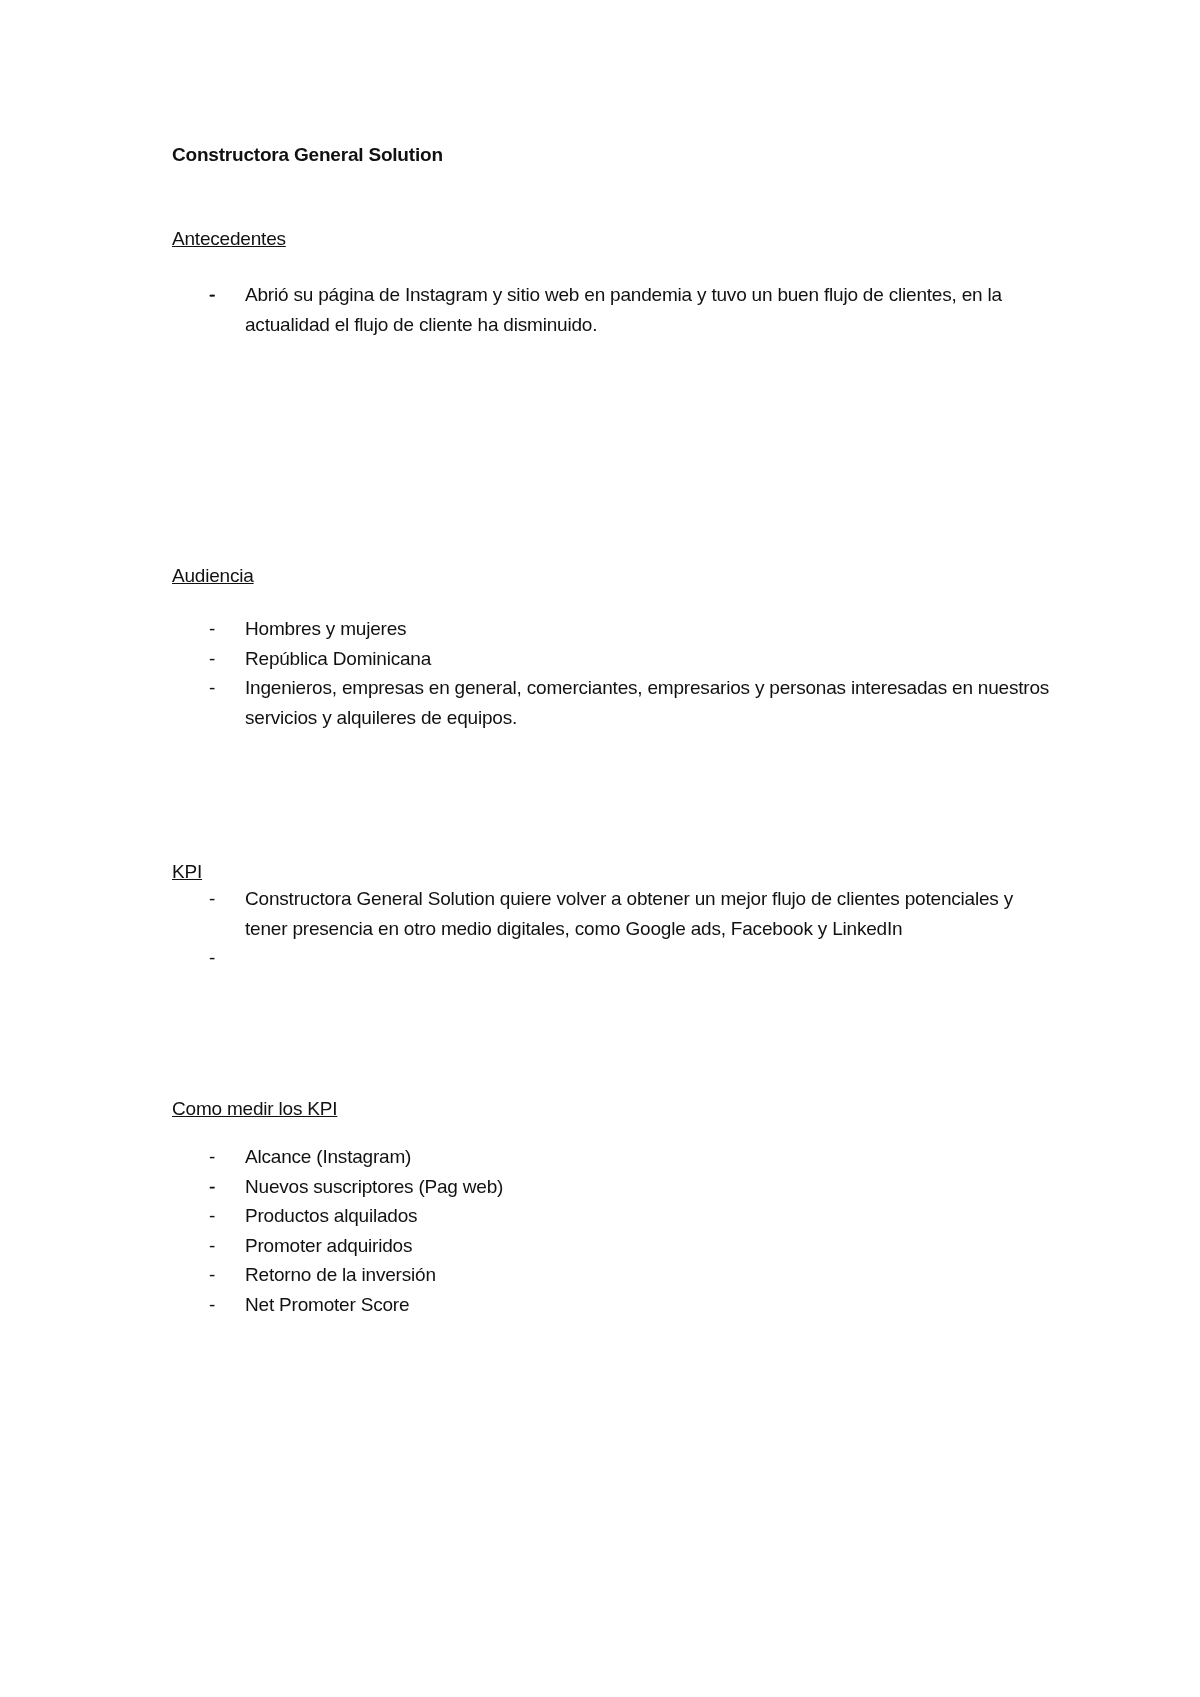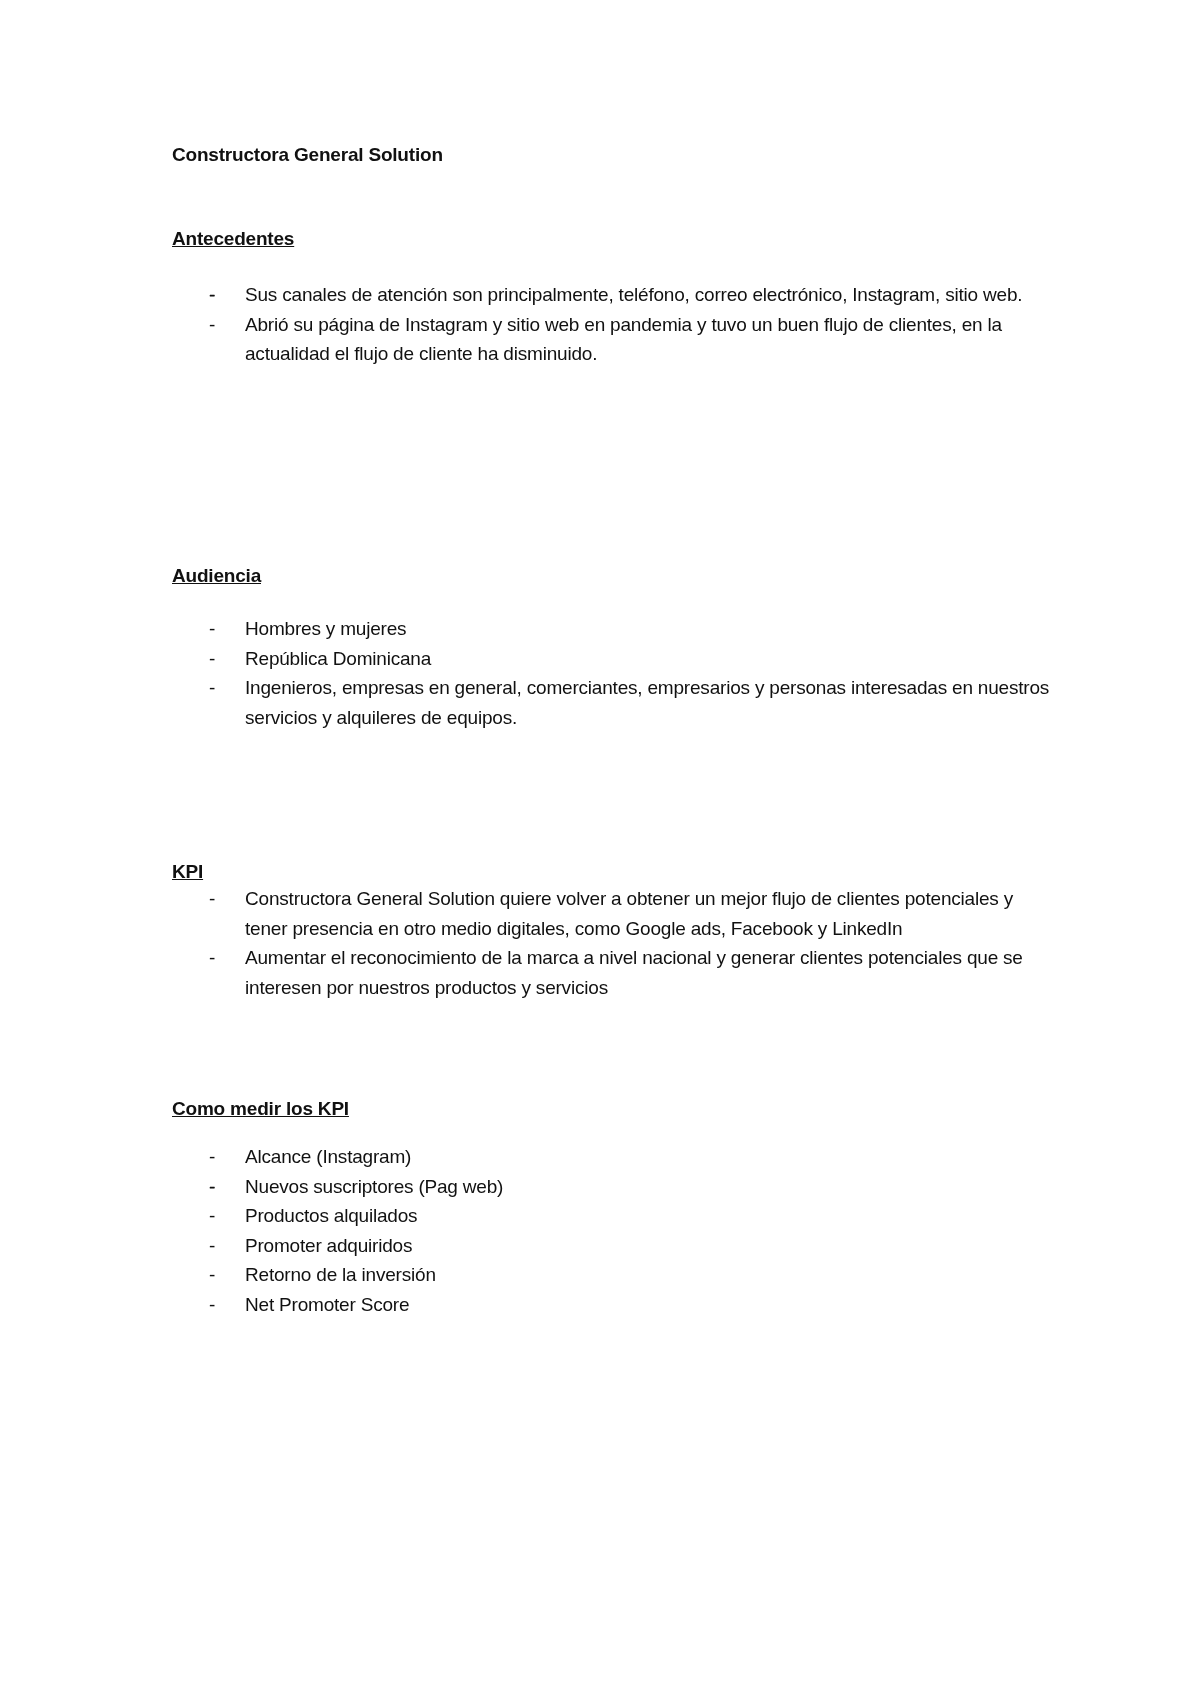--- a/index.html
+++ b/index.html
@@ -1,48 +1,48 @@
 <!DOCTYPE html>
 <html><head>
   <meta charset="utf-8">
   <style>
     html, body { margin: 0; padding: 0; background: #ffffff; }
     body { width: 1200px; height: 1697px; position: relative; overflow: hidden;
       font-family: "Liberation Sans", "DejaVu Sans", sans-serif; color: #111111; }
     .page { position: absolute; left: 0; top: 0; width: 1200px; height: 1697px; }
     .title { position: absolute; left: 172px; top: 144px; font-size: 19px; font-weight: bold; letter-spacing: -0.2px; }
-    .heading { position: absolute; left: 172px; font-size: 19px; font-weight: bold; text-decoration: underline; letter-spacing: -0.2px; }
+    .heading { position: absolute; left: 172px; font-size: 19px; font-weight: normal; text-decoration: underline; letter-spacing: -0.2px; }
     ul.list { position: absolute; left: 172px; margin: 0; padding: 0; list-style: none; width: 880px; }
     ul.list li { position: relative; padding-left: 73px; font-size: 19px; line-height: 29.5px; letter-spacing: -0.2px; }
     ul.list li .dash { position: absolute; left: 37px; top: 0; }
   </style>
 </head>
 <body>
 
 <div class="page">
   <div class="title">Constructora General Solution</div>
 
   <div class="heading" style="top:228px">Antecedentes</div>
   <ul class="list" style="top:280px">
     <li><span class="dash">-</span></li>
-    <li><span class="dash">-</span><span>Sus canales de atención son principalmente, teléfono, correo electrónico, Instagram, sitio web.</span></li>
+    <li><span class="dash">-</span></li>
     <li><span class="dash">-</span><span>Abrió su página de Instagram y sitio web en pandemia y tuvo un buen flujo de clientes, en la actualidad el flujo de cliente ha disminuido.</span></li>
   </ul>
 
   <div class="heading" style="top:565px">Audiencia</div>
   <ul class="list" style="top:614px">
     <li><span class="dash">-</span><span>Hombres y mujeres</span></li>
     <li><span class="dash">-</span><span>República Dominicana</span></li>
     <li><span class="dash">-</span><span>Ingenieros, empresas en general, comerciantes, empresarios y personas interesadas en nuestros servicios y alquileres de equipos.</span></li>
   </ul>
 
   <div class="heading" style="top:861px">KPI</div>
   <ul class="list" style="top:884px">
     <li><span class="dash">-</span><span>Constructora General Solution quiere volver a obtener un mejor flujo de clientes potenciales y tener presencia en otro medio digitales, como Google ads, Facebook y LinkedIn</span></li>
-    <li><span class="dash">-</span><span>Aumentar el reconocimiento de la marca a nivel nacional y generar clientes potenciales que se interesen por nuestros productos y servicios</span></li>
+    <li><span class="dash">-</span></li>
   </ul>
 
   <div class="heading" style="top:1098px">Como medir los KPI</div>
   <ul class="list" style="top:1142px">
     <li><span class="dash">-</span><span>Alcance (Instagram)</span></li>
     <li><span class="dash">-</span></li>
     <li><span class="dash">-</span><span>Nuevos suscriptores (Pag web)</span></li>
     <li><span class="dash">-</span><span>Productos alquilados</span></li>
     <li><span class="dash">-</span><span>Promoter adquiridos</span></li>
     <li><span class="dash">-</span><span>Retorno de la inversión</span></li>

